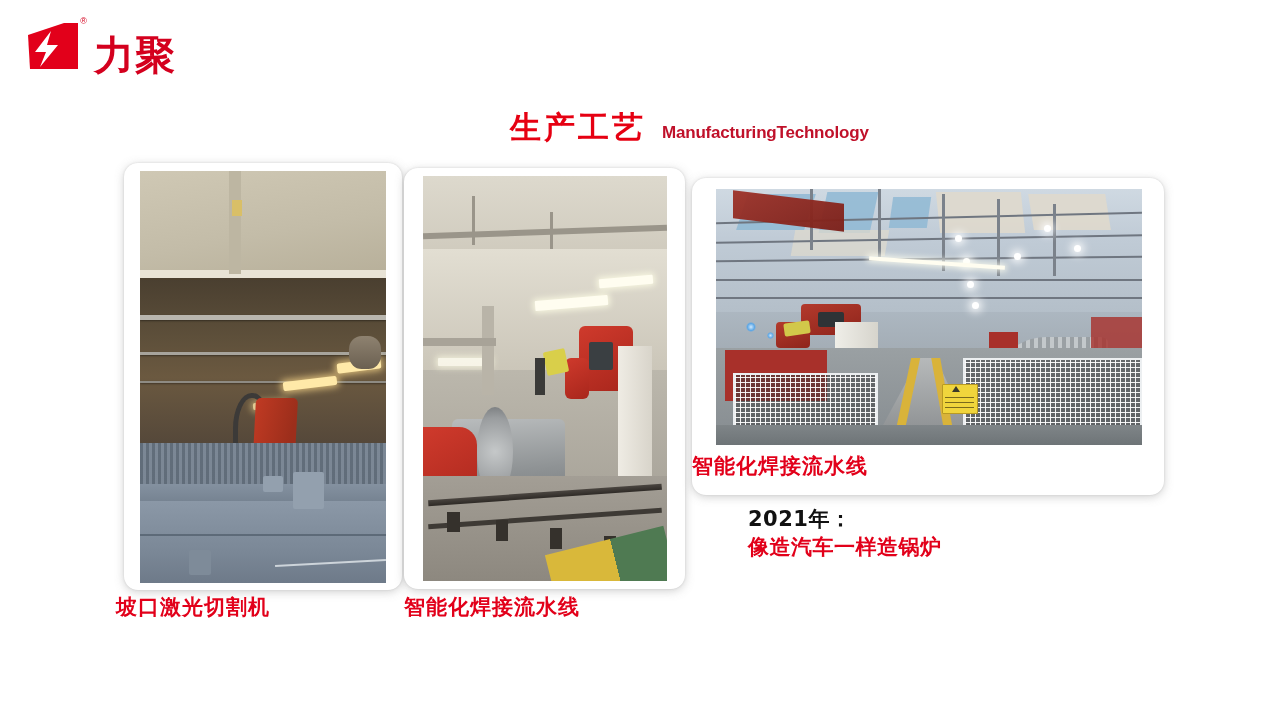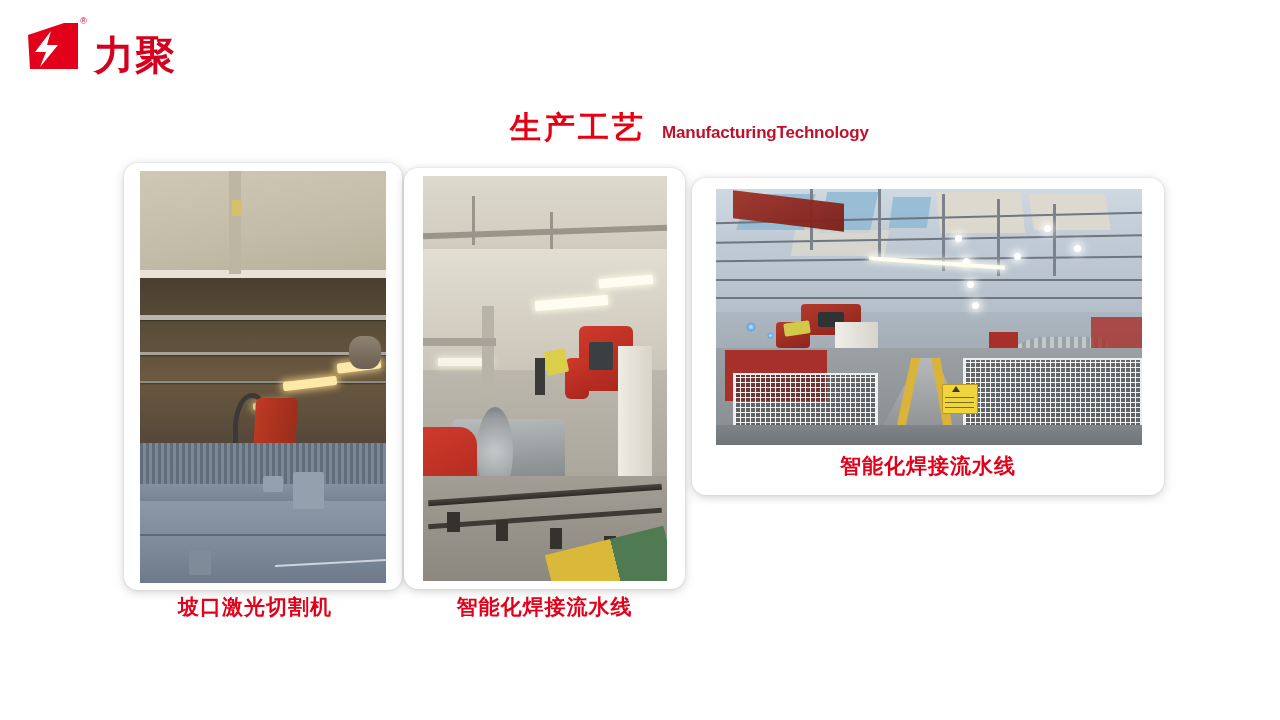--- a/index.html
+++ b/index.html
@@ -85,21 +85,20 @@
     box-sizing: border-box;
   }
   .card .photo {
     position: absolute;
     overflow: hidden;
     background: #8a8f94;
   }
   .caption {
     position: absolute;
     width: 100%;
-    text-align: center;
     font-size: 21px;
     font-weight: bold;
     color: #e2001a;
     letter-spacing: 1px;
     line-height: 1;
     font-family: "DejaVu Sans", "Liberation Sans", sans-serif;
   }
 
   
   #card-1 { left: 124px; top: 163px; width: 278px; height: 427px; }
@@ -439,13 +438,15 @@
         <div class="p3-sign-line" style="top:78%;"></div>
       </div>
       <div style="position:absolute;left:55.4%;top:77%;width:0;height:0;border-left:4px solid transparent;border-right:4px solid transparent;border-bottom:6px solid #3a3a2a;"></div>
       <div style="position:absolute;left:0;top:92%;width:100%;height:8%;background:linear-gradient(180deg,#7f8588,#6e7477);"></div>
     </div>
   </div>
   <div class="caption" style="left:0;top:278px;">智能化焊接流水线</div>
 </div>
 
 <div class="textblock">
+  <div class="tb-year">2021年：</div>
+  <div class="tb-line">像造汽车一样造锅炉</div>
 </div>
 
 </body></html>

